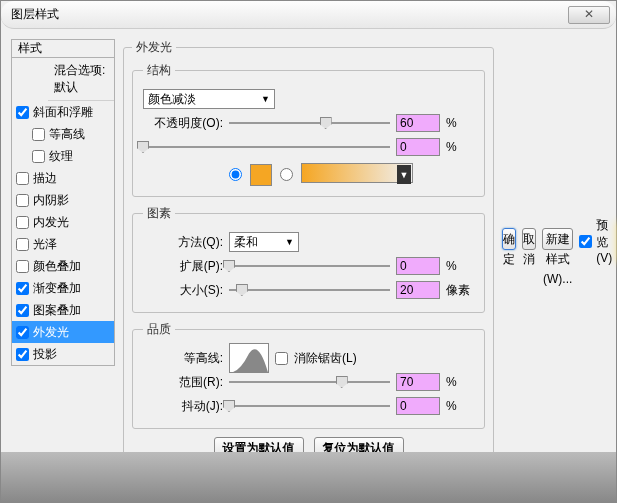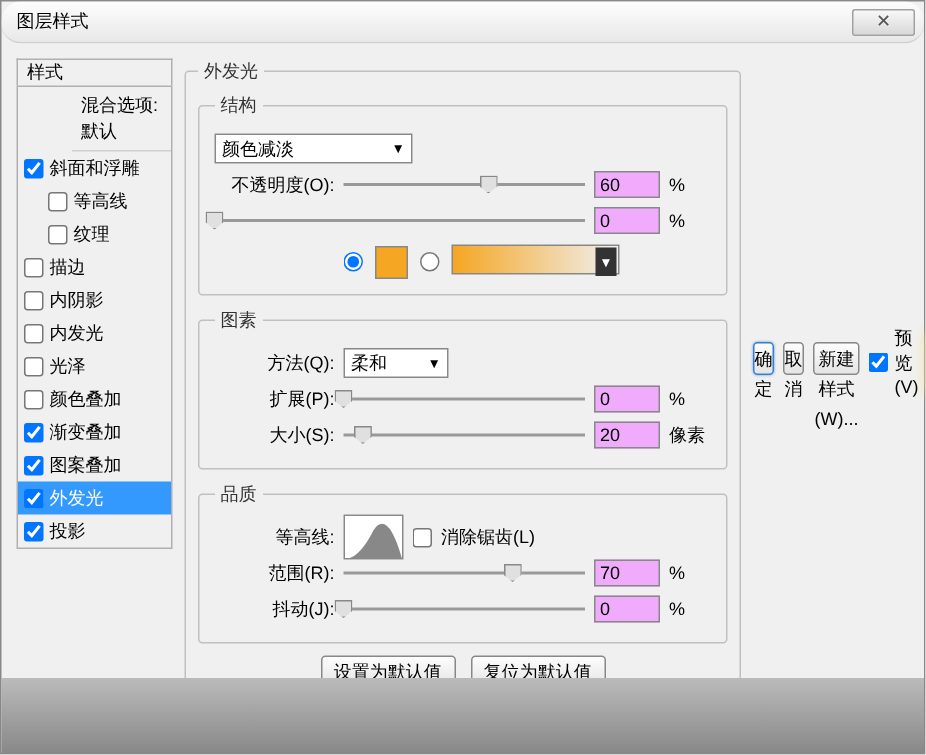--- a/index.html
+++ b/index.html
@@ -37,21 +37,21 @@
 .grad-wrap { position: relative; display: inline-block; }
 .grad-arrow { position:absolute; right:2px; top:2px; bottom:2px; width:14px; background:#333; color:#fff; display:flex; align-items:center; justify-content:center; font-size:9px; }
 .contour-box { width: 40px; height: 30px; border: 1px solid #888; background: #fff; position: relative; overflow: hidden; }
 .contour-curve { position:absolute; inset:0; }
 .right-panel { width: 104px; display: flex; flex-direction: row; gap: 6px; align-items: center; }
 .btn { width: 100px; height: 22px; border: 1px solid #888; border-radius: 3px; background: linear-gradient(#fdfdfd, #e4e4e4); text-align: center; line-height: 20px; cursor: pointer; }
 .btn.primary { border: 1px solid #3a7bd5; box-shadow: 0 0 2px #5b9bd5; }
 .preview-chk { display: flex; align-items: center; gap: 4px; margin-top: 4px; }
 .preview-img { width: 68px; height: 68px; border: 1px solid #ccc; background: radial-gradient(circle at center, #fff, #ddd); display:flex; align-items:center; justify-content:center; margin-top:6px; }
 .preview-gem { width: 36px; height: 36px; background: linear-gradient(135deg, #2a7a2a, #0d4d0d); border: 2px solid #7fbf3f; box-shadow: 0 0 8px 2px #f5e08a; }
-.bottom-btns { display:flex; gap:10px; justify-content:center; margin-top:6px; }
+.bottom-btns { display:flex; gap:10px; justify-content:center; margin-top:6px;font-weight:bold; }
 .bottom-btns .btn { width: 90px; }
 .footer { position:absolute; bottom:0; left:0; right:0; height:50px; background: linear-gradient(#bbb, #888); }
 input[type=radio] { margin:0; }
 </style>
 </head>
 <body>
 
 <div class="dialog">
   <div class="titlebar">
     <span>图层样式</span>

